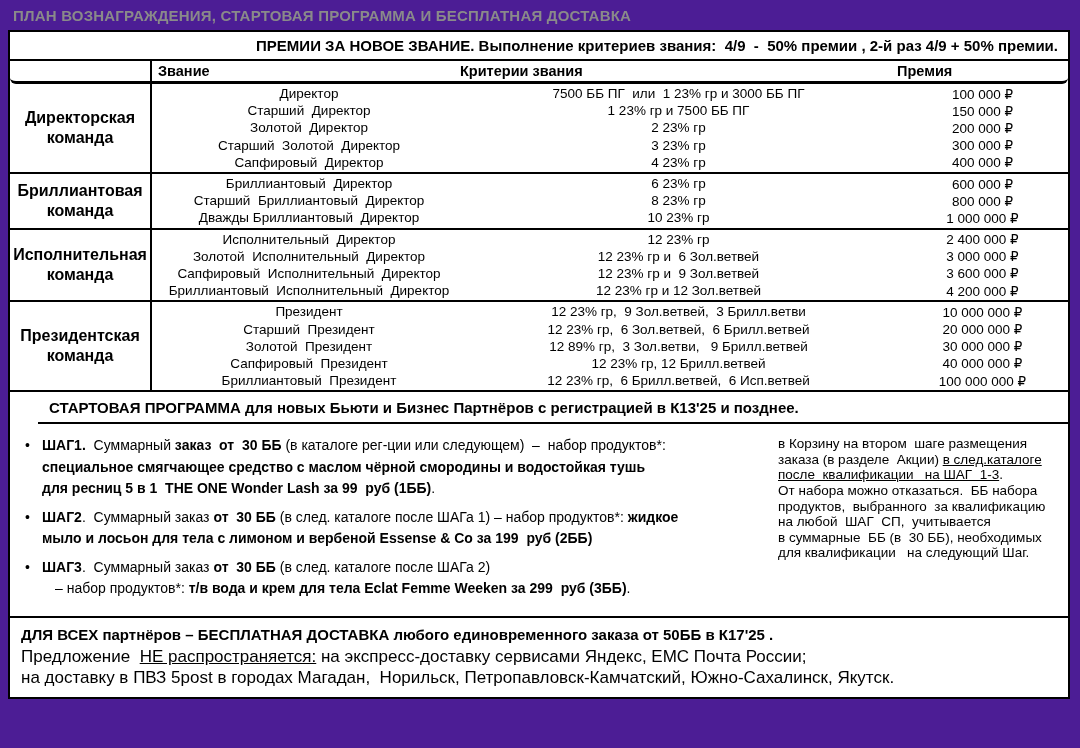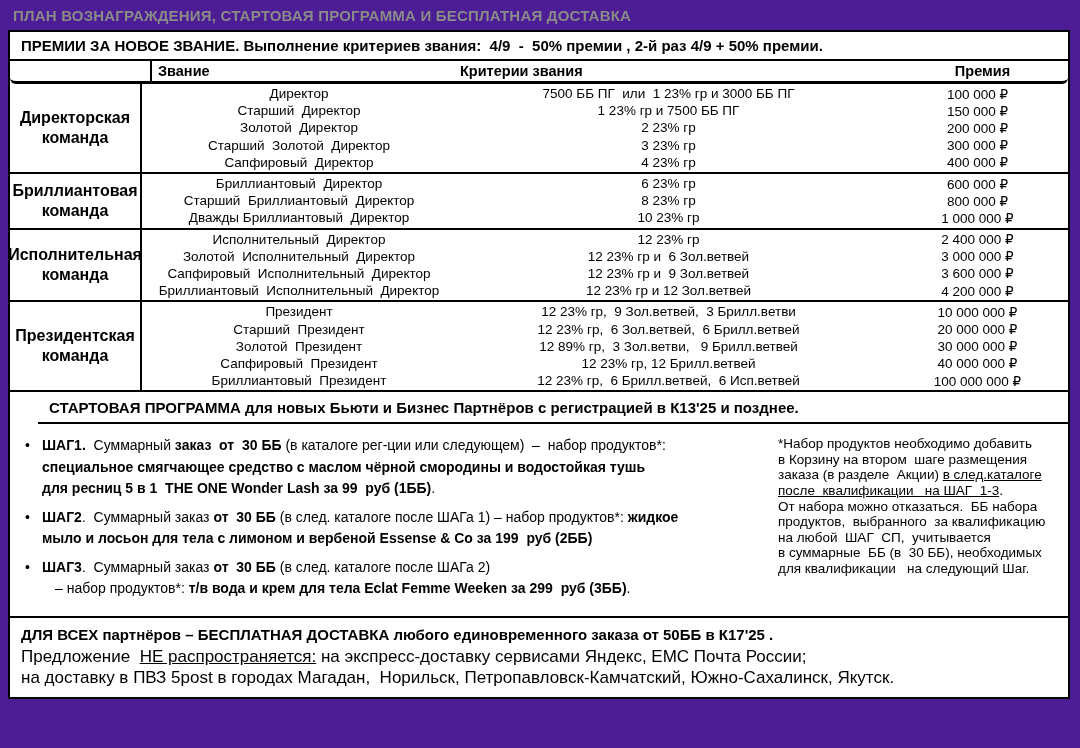--- a/index.html
+++ b/index.html
@@ -14,33 +14,33 @@
     font-size:15px; font-weight:bold; color:#8a8a8a; letter-spacing:.2px;
     white-space:pre;
   }
   .frame {
     position:absolute; left:8px; top:30px; width:1062px;
     border:2px solid #000; background:#fff;
   }
   
   .premii-heading {
     padding:4px 10px 4px 11px; font-size:15px; font-weight:bold;
-    border-bottom:2px solid #000; white-space:pre; line-height:19px;
+    border-bottom:2px solid #000; white-space:pre; line-height:19px;text-align:right;
   }
   
   .rt-header { display:flex; border-bottom:3px solid #000; font-weight:bold; font-size:14.5px;border-radius:6px; }
   .rt-header .hc { padding:2px 0 2px 0; line-height:16px; white-space:pre; }
   .hc1 { width:142px; border-right:2px solid #000; }
   .hc2 { width:308px; padding-left:6px !important; }
   .hc3 { width:437px; }
-  .hc4 { flex:1;text-align:center; }
+  .hc4 { flex:1; }
   .rt-group { display:flex; border-bottom:2px solid #000; }
   .rt-group.last { border-bottom:2px solid #000; }
   .rt-team {
-    width:132px; border-right:2px solid #000;
+    width:142px; border-right:2px solid #000;
     display:flex; align-items:center; justify-content:center; text-align:center;
     font-weight:bold; font-size:16px; line-height:20px;
   }
   .rt-rows { flex:1; padding:1px 0;text-align:center; }
   .rt-row { display:flex; align-items:center; height:17.2px; font-size:13.5px; }
   .rt-rank { width:308px; padding-left:6px; white-space:pre; }
   .rt-crit { width:437px; white-space:pre; }
   .rt-prem { flex:1; white-space:pre; }
   
   .start-heading {
@@ -217,21 +217,20 @@
           <div class="bullet-marker">•</div>
           <div class="bi-text">
             <span class="bi-line"><b>ШАГ3</b><span>.  Суммарный заказ </span><b>от  30 ББ</b><span> (в след. каталоге после ШАГа 2)</span></span>
             <span class="bi-line indent"><span>– набор продуктов*: </span><b>т/в вода и крем для тела Eclat Femme Weeken за 299  руб (3ББ)</b><span>.</span></span>
           </div>
         </div>
 
       </div>
 
       <div class="steps-right">
-        <span class="note-line">*Набор продуктов необходимо добавить</span>
         <span class="note-line">в Корзину на втором  шаге размещения</span>
         <span class="note-line"><span>заказа (в разделе  Акции) </span><u>в след.каталоге</u></span>
         <span class="note-line"><u>после  квалификации   на ШАГ  1-3</u><span>.</span></span>
         <span class="note-line">От набора можно отказаться.  ББ набора</span>
         <span class="note-line">продуктов,  выбранного  за квалификацию</span>
         <span class="note-line">на любой  ШАГ  СП,  учитывается</span>
         <span class="note-line">в суммарные  ББ (в  30 ББ), необходимых</span>
         <span class="note-line">для квалификации   на следующий Шаг.</span>
       </div>
     </div>

